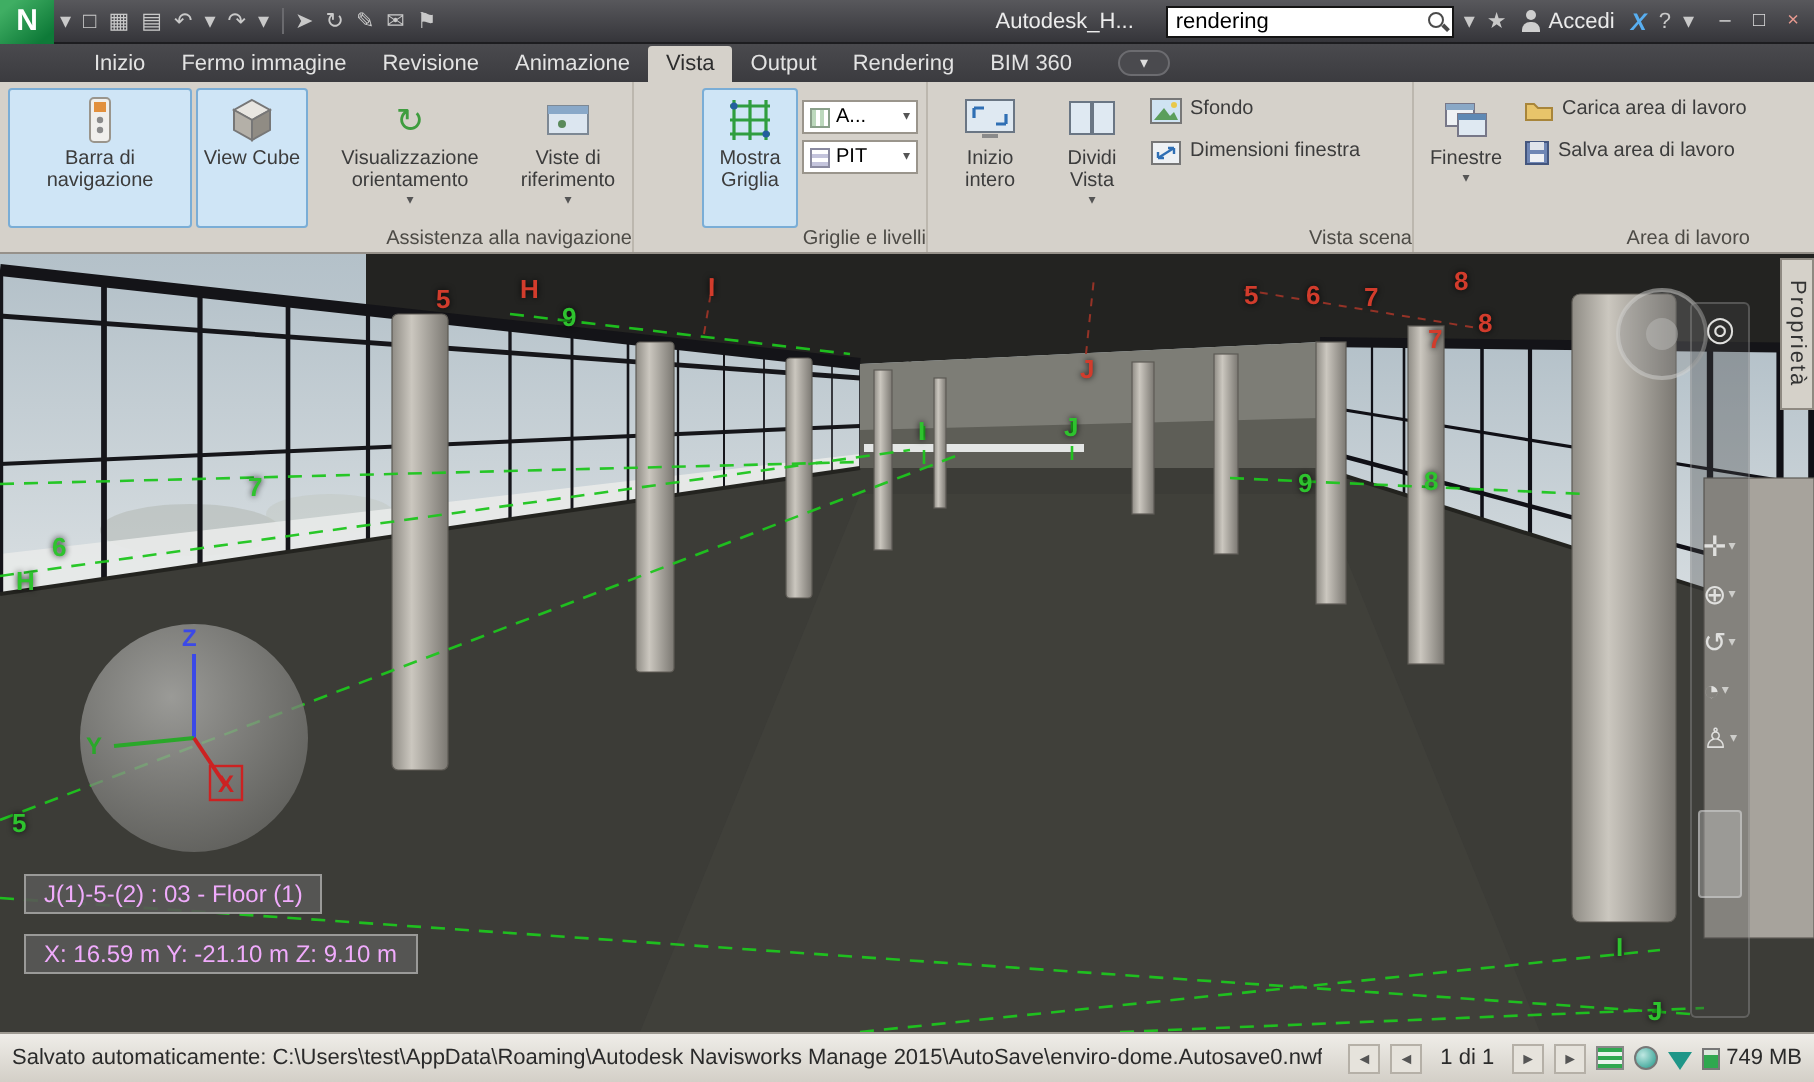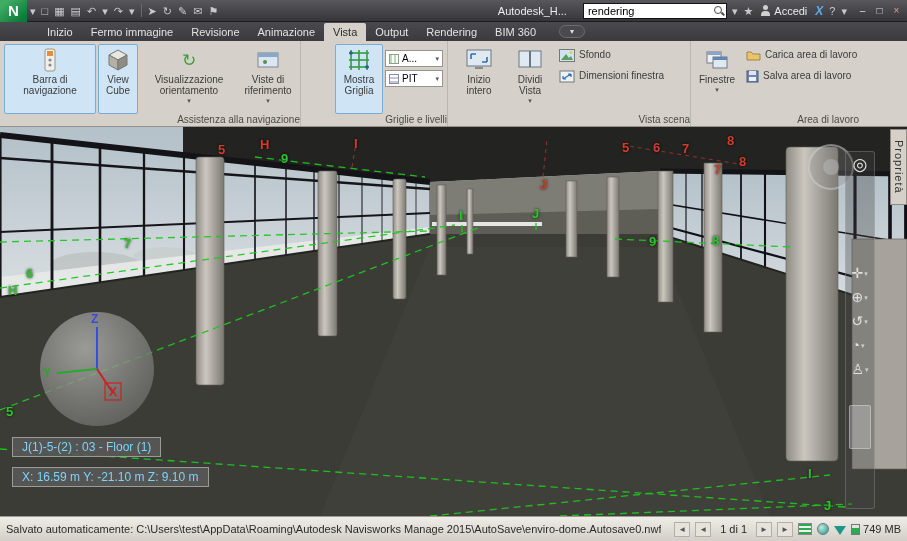--- a/index.html
+++ b/index.html
@@ -60,21 +60,21 @@
   .cicon{width:10px;height:10px;border:1px solid #8aa08a;background:repeating-linear-gradient(90deg,#bcd8bc 0 2px,#fff 2px 4px)}
   .cicon.c2{border-color:#8a8aa0;background:repeating-linear-gradient(0deg,#c4c4dc 0 2px,#fff 2px 4px)}
 
   
   .viewport{position:absolute;top:127px;left:0;width:907px;height:389px;background:#3c3c37;overflow:hidden}
   .scene{position:absolute;top:0;left:0}
   .grid-label{position:absolute;font-size:13px;font-weight:bold;text-shadow:0 0 3px rgba(0,0,0,.85);pointer-events:none}
   .grid-label.green{color:#2ec32e}
   .grid-label.red{color:#d23c2c}
   .orb{position:absolute;left:37px;top:180px;width:120px;height:120px}
-  .tip{position:absolute;left:12px;background:rgba(88,88,86,.92);border:1px solid #9a9a98;color:#7dd3fc;
+  .tip{position:absolute;left:12px;background:rgba(88,88,86,.92);border:1px solid #9a9a98;color:#f0abfc;
     font-size:12px;padding:2px 9px;white-space:nowrap}
   .tip1{top:310px}.tip2{top:340px}
   .props-tab{position:absolute;top:2px;right:0;width:17px;height:76px;background:#d5d1c9;border:1px solid #8f8a82;
     color:#333;font-size:11px;writing-mode:vertical-rl;display:flex;align-items:center;justify-content:center;letter-spacing:1px}
   .navbar{position:absolute;left:845px;top:24px;width:30px;height:358px;background:rgba(70,70,68,.35);
     border:1px solid rgba(200,200,200,.25);border-radius:3px;display:flex;flex-direction:column;align-items:center;color:#e0e0de}
   .nb-wheel{font-size:17px;margin-top:4px;line-height:1}
   .nb-gap{height:88px}
   .nb-row{display:flex;align-items:center;height:24px;font-size:14px;line-height:1}
   .nb-arrow{font-size:7px;margin-left:1px;opacity:.8}
@@ -166,21 +166,21 @@
         <span class="ricon" data-name="navigation-bar-icon">
           <svg width="12" height="24">
               <rect x="1" y="1" width="10" height="22" rx="2" fill="#f0efec" stroke="#9a958c"></rect>
               <rect x="3" y="3" width="6" height="5" fill="#e2903d"></rect>
               <circle cx="6" cy="12" r="1.6" fill="#8a8a8a"></circle>
               <circle cx="6" cy="17" r="1.6" fill="#8a8a8a"></circle>
             </svg>
         </span>
         <span data-name="button-label">Barra di navigazione</span>
       </div>
-      <div class="rbtn active" style="width:40px" data-name="view-cube-button">
+      <div class="rbtn active" style="width:56px" data-name="view-cube-button">
         <span class="ricon" data-name="view-cube-icon">
           <svg width="24" height="24">
               <polygon points="12,2 21,7 12,12 3,7" fill="#e8e6e1" stroke="#777"></polygon>
               <polygon points="3,7 12,12 12,22 3,17" fill="#b4b0a8" stroke="#777"></polygon>
               <polygon points="21,7 12,12 12,22 21,17" fill="#908c84" stroke="#777"></polygon>
             </svg>
         </span>
         <span data-name="button-label">View Cube</span>
       </div>
       <div class="rbtn" style="width:98px" data-name="orientation-button">

